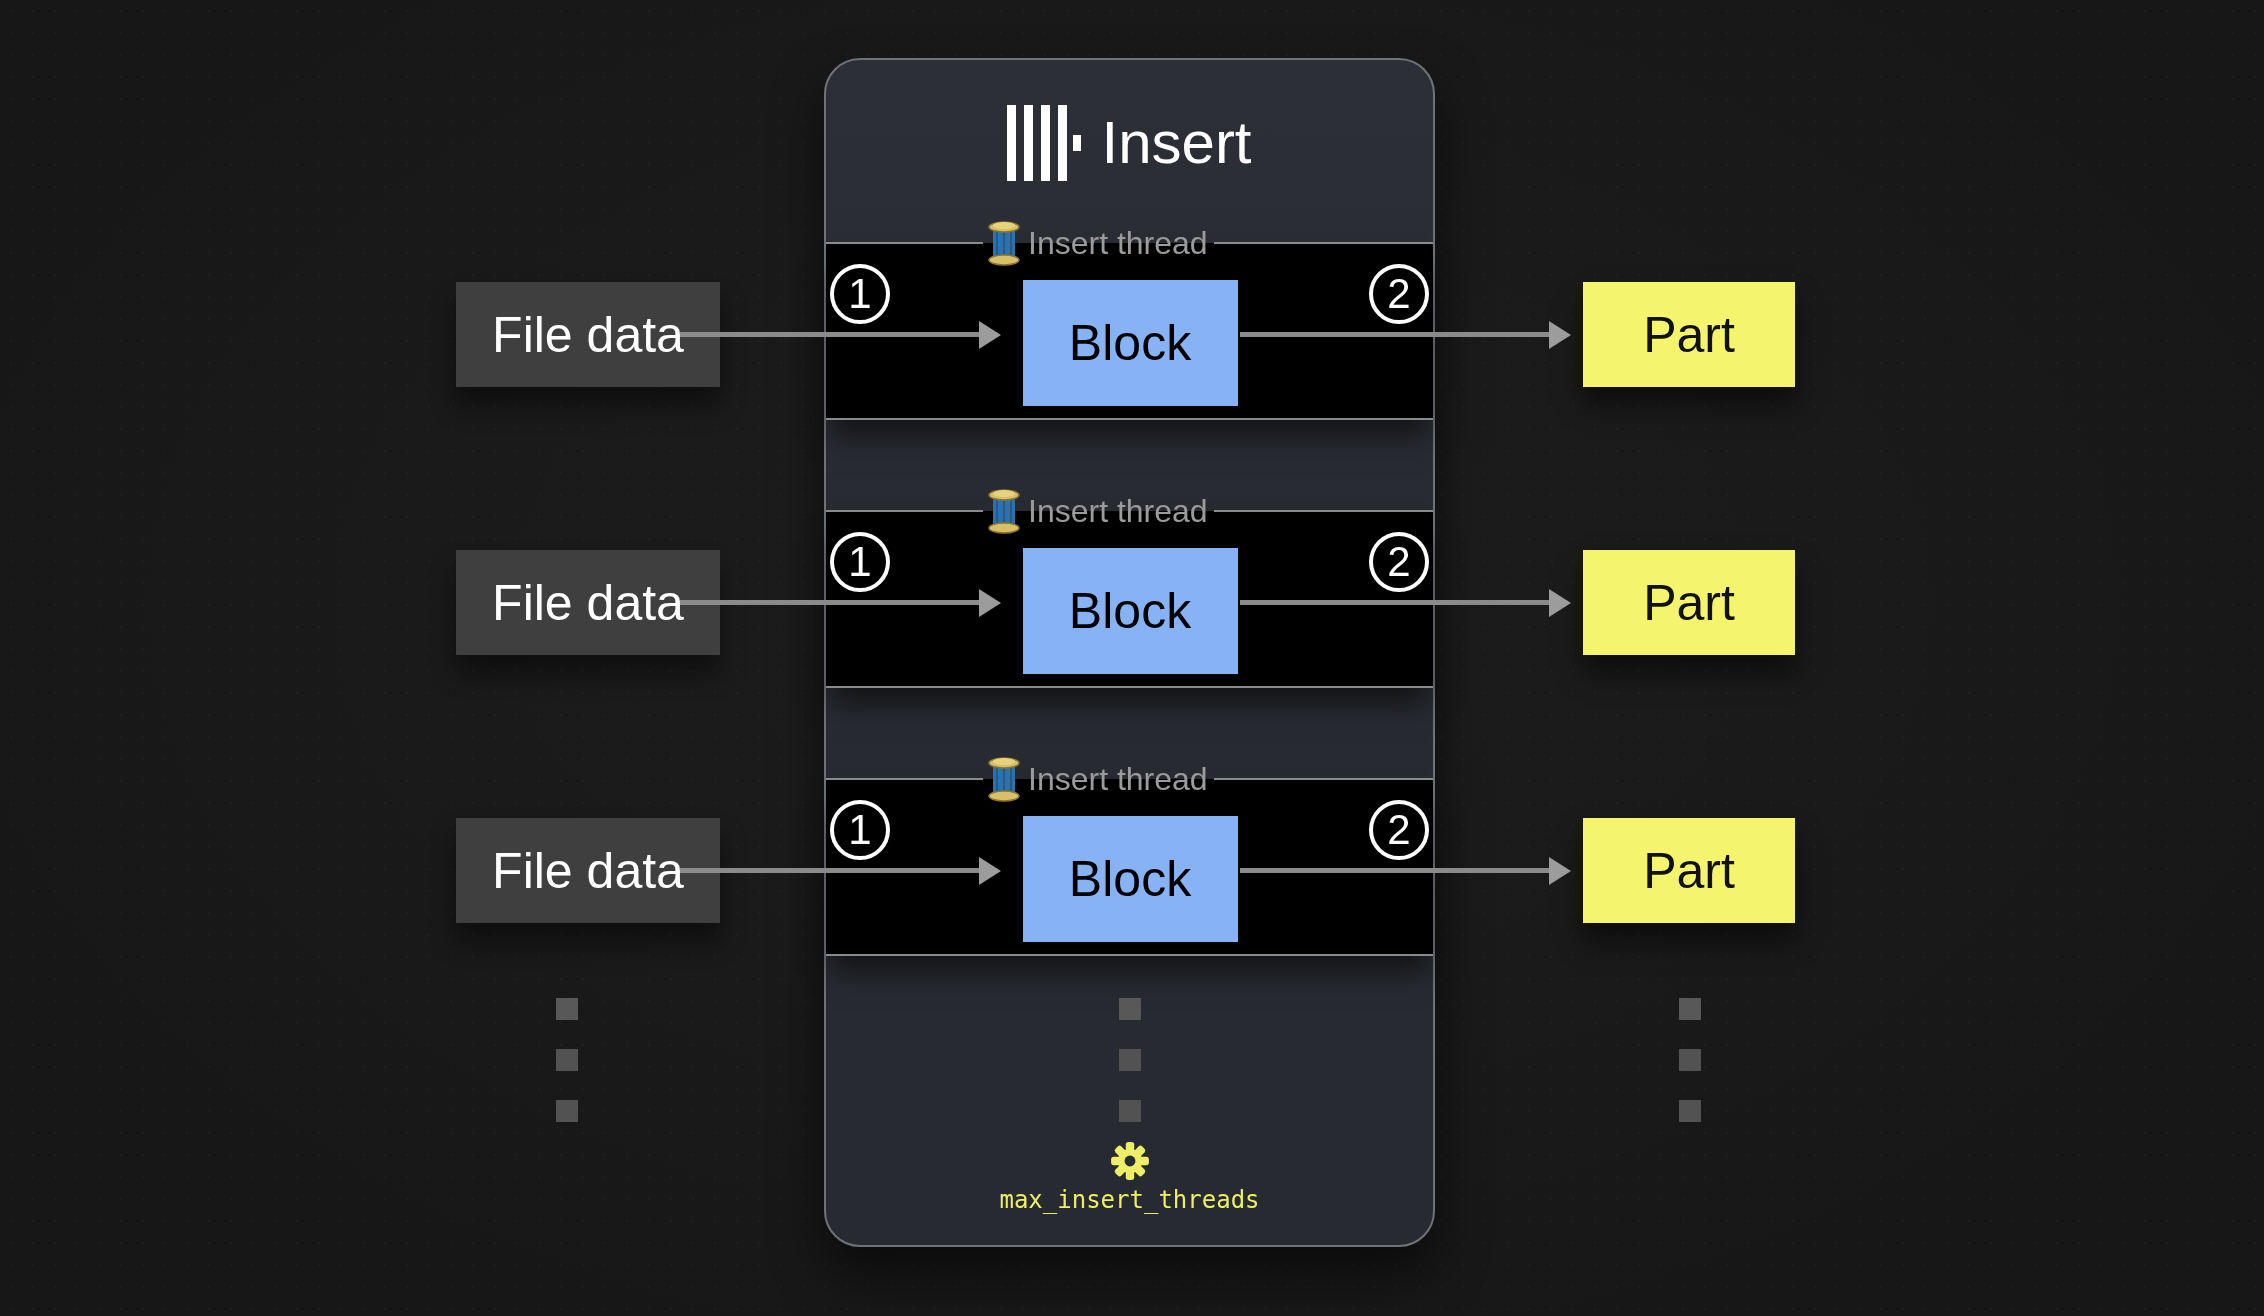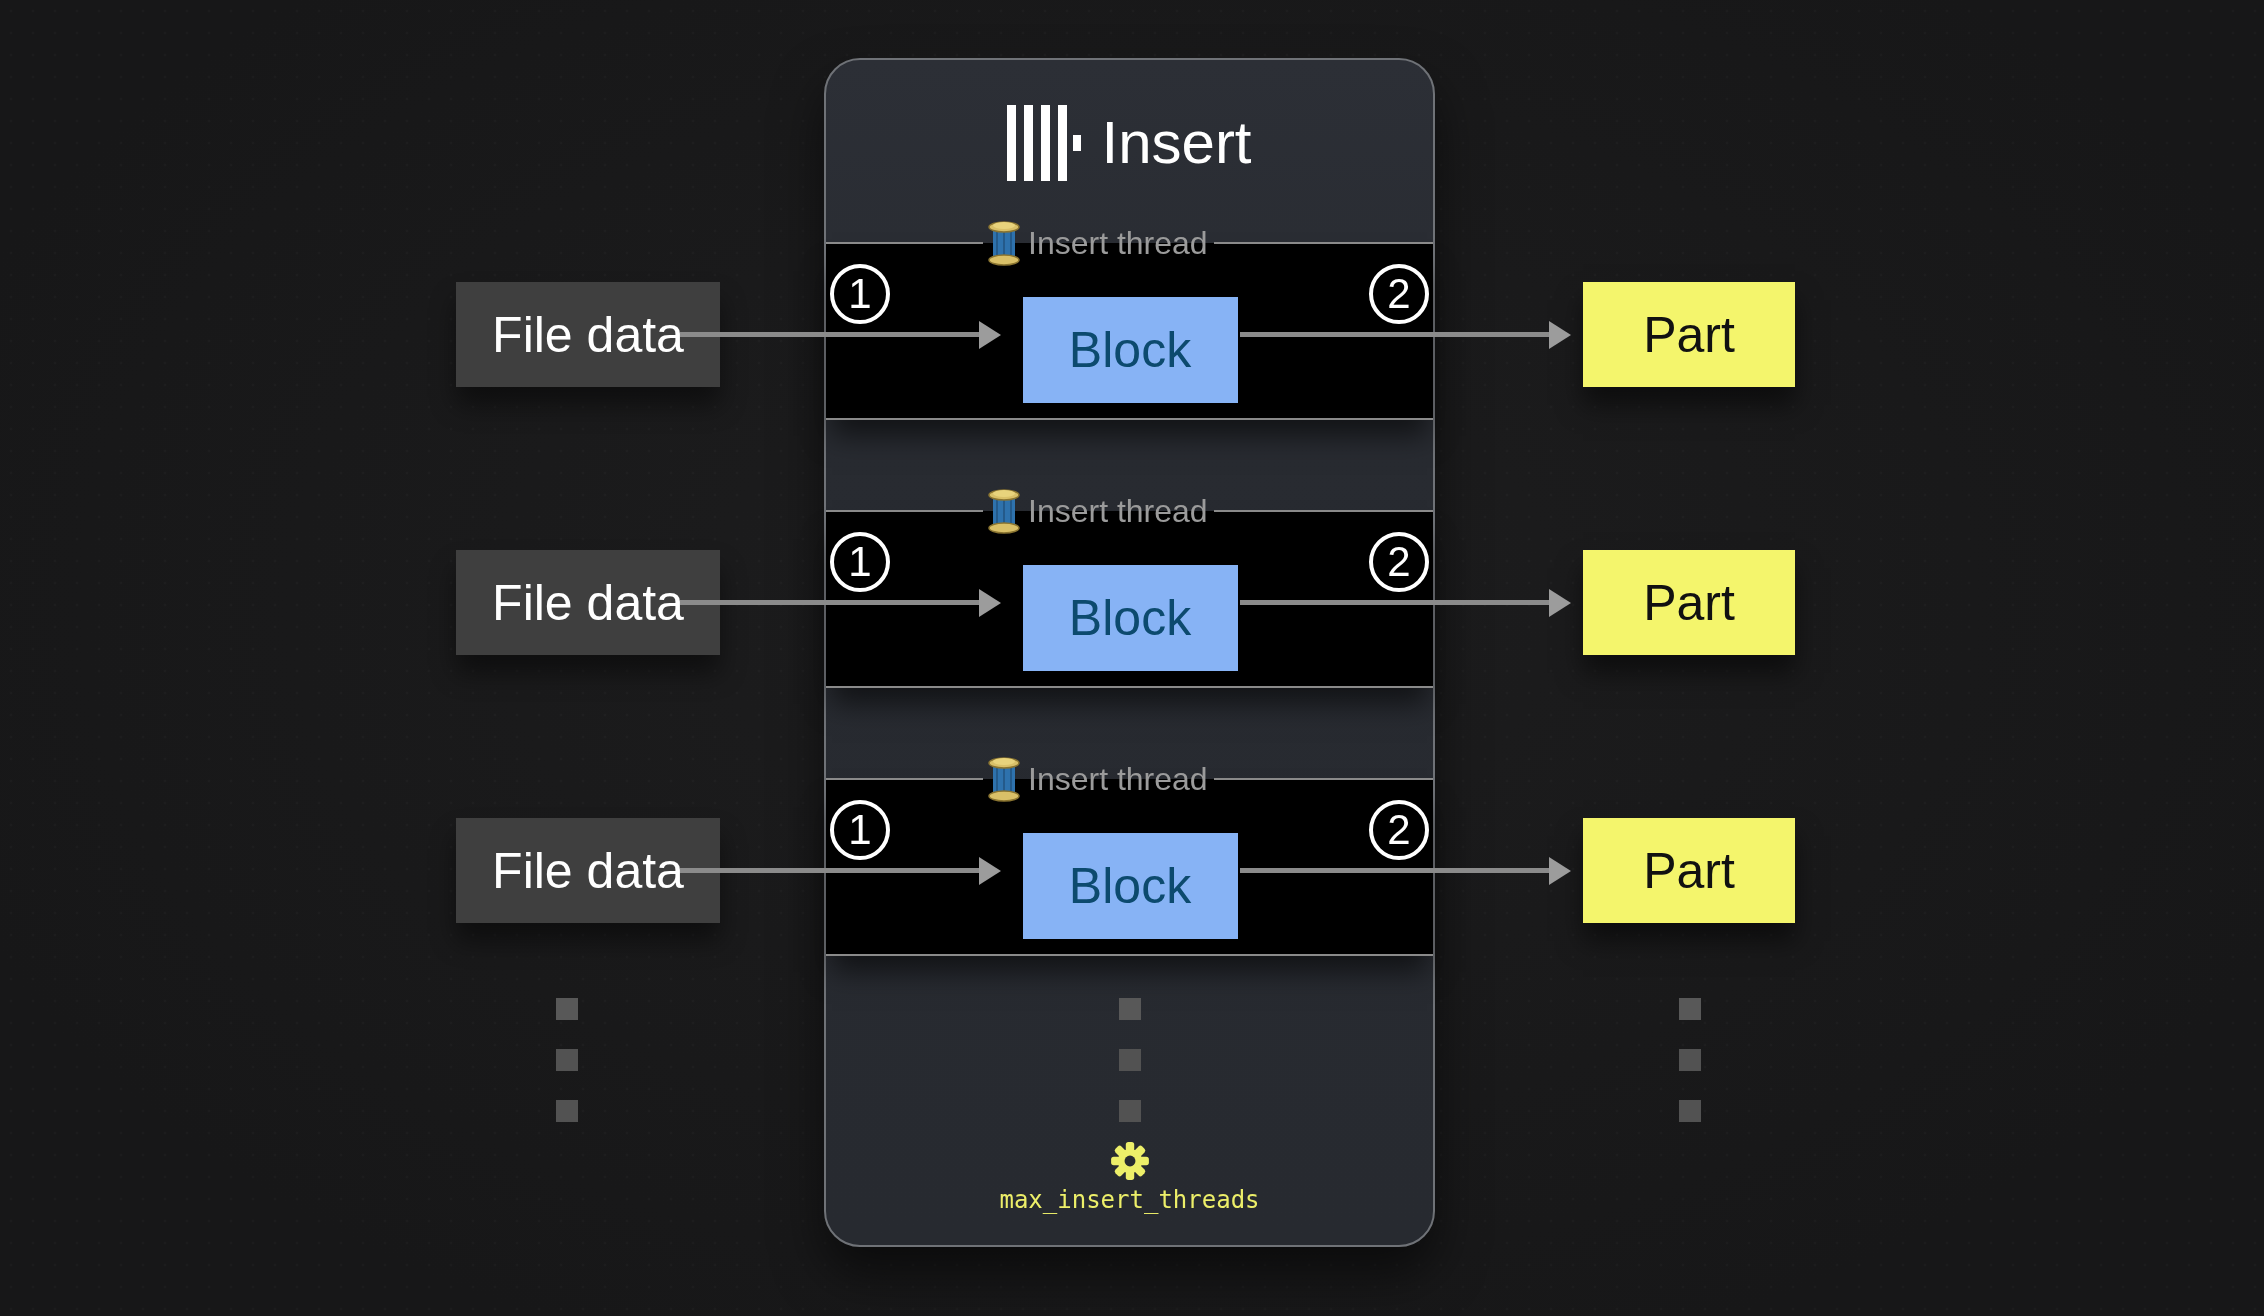--- a/index.html
+++ b/index.html
@@ -45,23 +45,23 @@
     color:#9b9b9b;font-size:32px;white-space:nowrap;
   }
   .step{
     position:absolute;top:21px;width:52px;height:52px;box-sizing:content-box;
     border:4px solid #ffffff;border-radius:50%;
     display:flex;align-items:center;justify-content:center;
     color:#ffffff;font-size:42px;line-height:1;
   }
   .step.in{left:4px}.step.out{right:4px}
   .block{
-    position:absolute;left:50%;top:37px;width:215px;height:106px;margin-left:-107px;
-    background:#87b3f5;color:#0c4a6e;font-size:50px;
-    display:flex;align-items:center;justify-content:center;margin-top:17px;
+    position:absolute;left:50%;top:37px;width:215px;height:126px;margin-left:-107px;
+    background:#87b3f5;color:#000000;font-size:50px;
+    display:flex;align-items:center;justify-content:center;
   }
   
   .box{
     position:absolute;height:105px;display:flex;align-items:center;justify-content:center;
     font-size:50px;z-index:2;
   }
   .file{left:456px;width:264px;background:#3f3f3f;color:#ffffff;
         box-shadow:0 18px 24px rgba(0,0,0,0.45);}
   .part{left:1583px;width:212px;background:#f4f56c;color:#111111;
         box-shadow:0 18px 24px rgba(0,0,0,0.5);}

